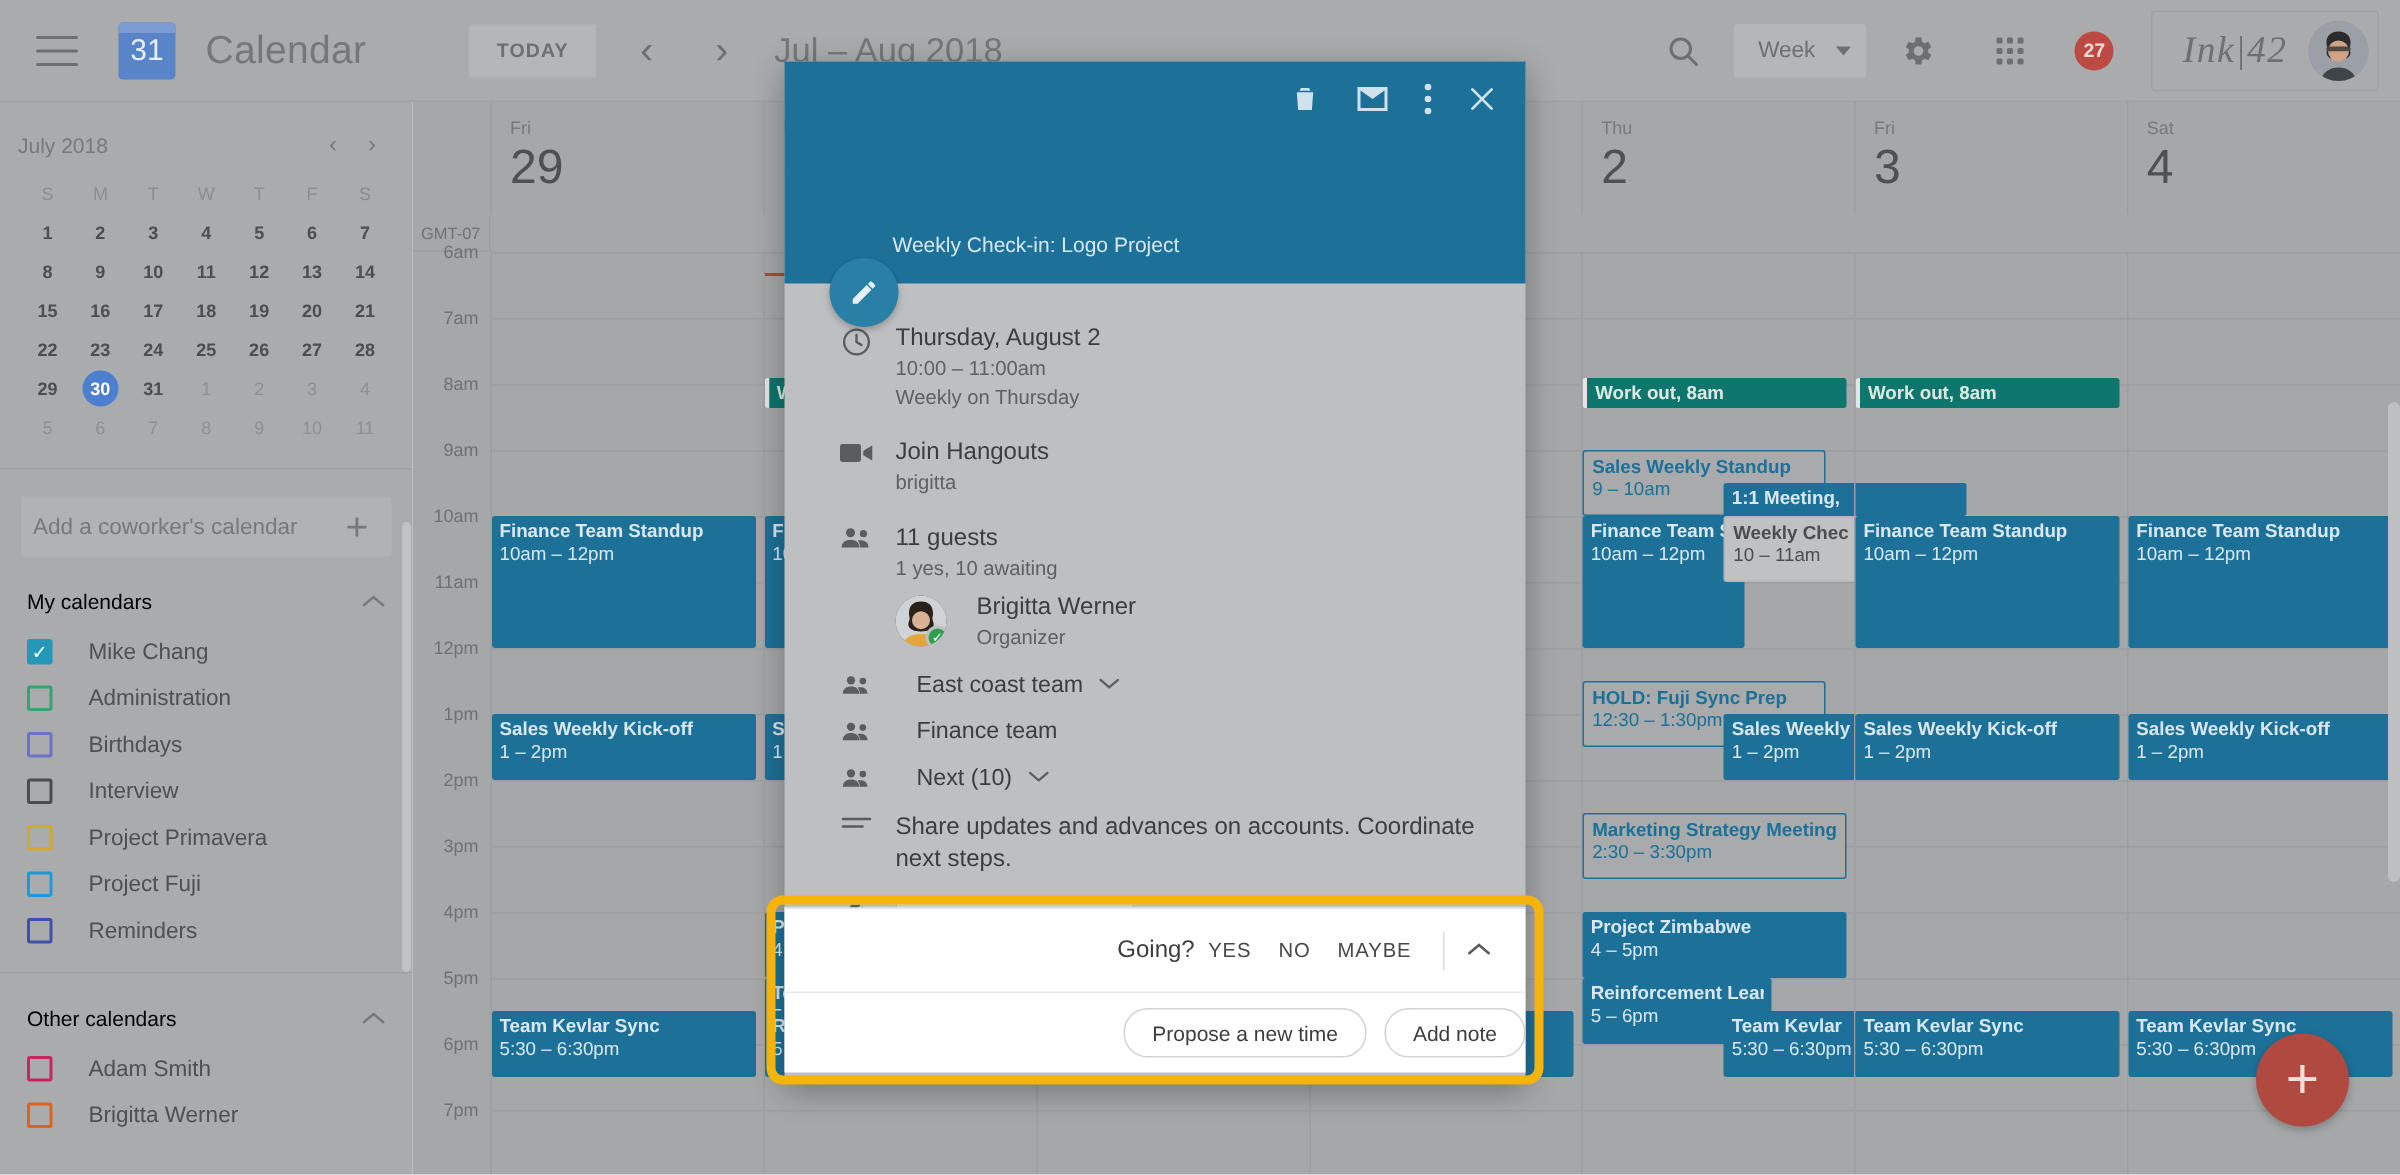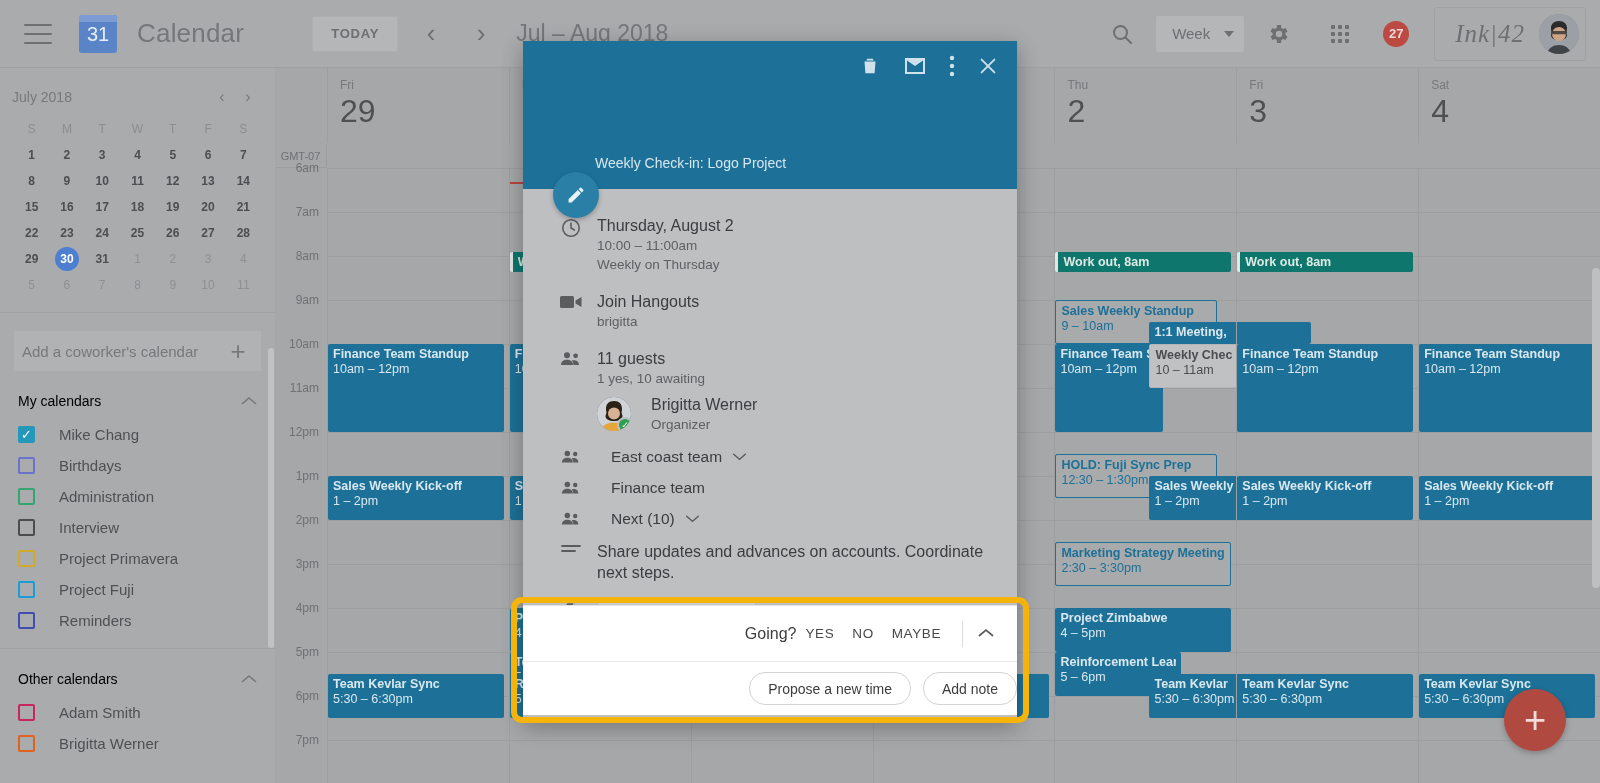--- a/index.html
+++ b/index.html
@@ -357,26 +357,26 @@
           <path d="M1.5 7.5L8 2l6.5 5.5" stroke-linecap="round"></path>
         </svg>
       </div>
     </div>
     <div id="my-cals">
         <div class="cal-row">
           <span class="cbx checked" style="background: rgb(37, 151, 184);"></span>
           <span class="cal-name">Mike Chang</span>
         </div>
         <div class="cal-row">
+          <span class="cbx" style="border-color: rgb(50, 166, 110);"></span>
+          <span class="cal-name">Administration</span>
+        </div>
+        <div class="cal-row">
           <span class="cbx" style="border-color: rgb(107, 114, 201);"></span>
           <span class="cal-name">Birthdays</span>
-        </div>
-        <div class="cal-row">
-          <span class="cbx" style="border-color: rgb(50, 166, 110);"></span>
-          <span class="cal-name">Administration</span>
         </div>
         <div class="cal-row">
           <span class="cbx" style="border-color: rgb(74, 76, 78);"></span>
           <span class="cal-name">Interview</span>
         </div>
         <div class="cal-row">
           <span class="cbx" style="border-color: rgb(210, 170, 42);"></span>
           <span class="cal-name">Project Primavera</span>
         </div>
         <div class="cal-row">

